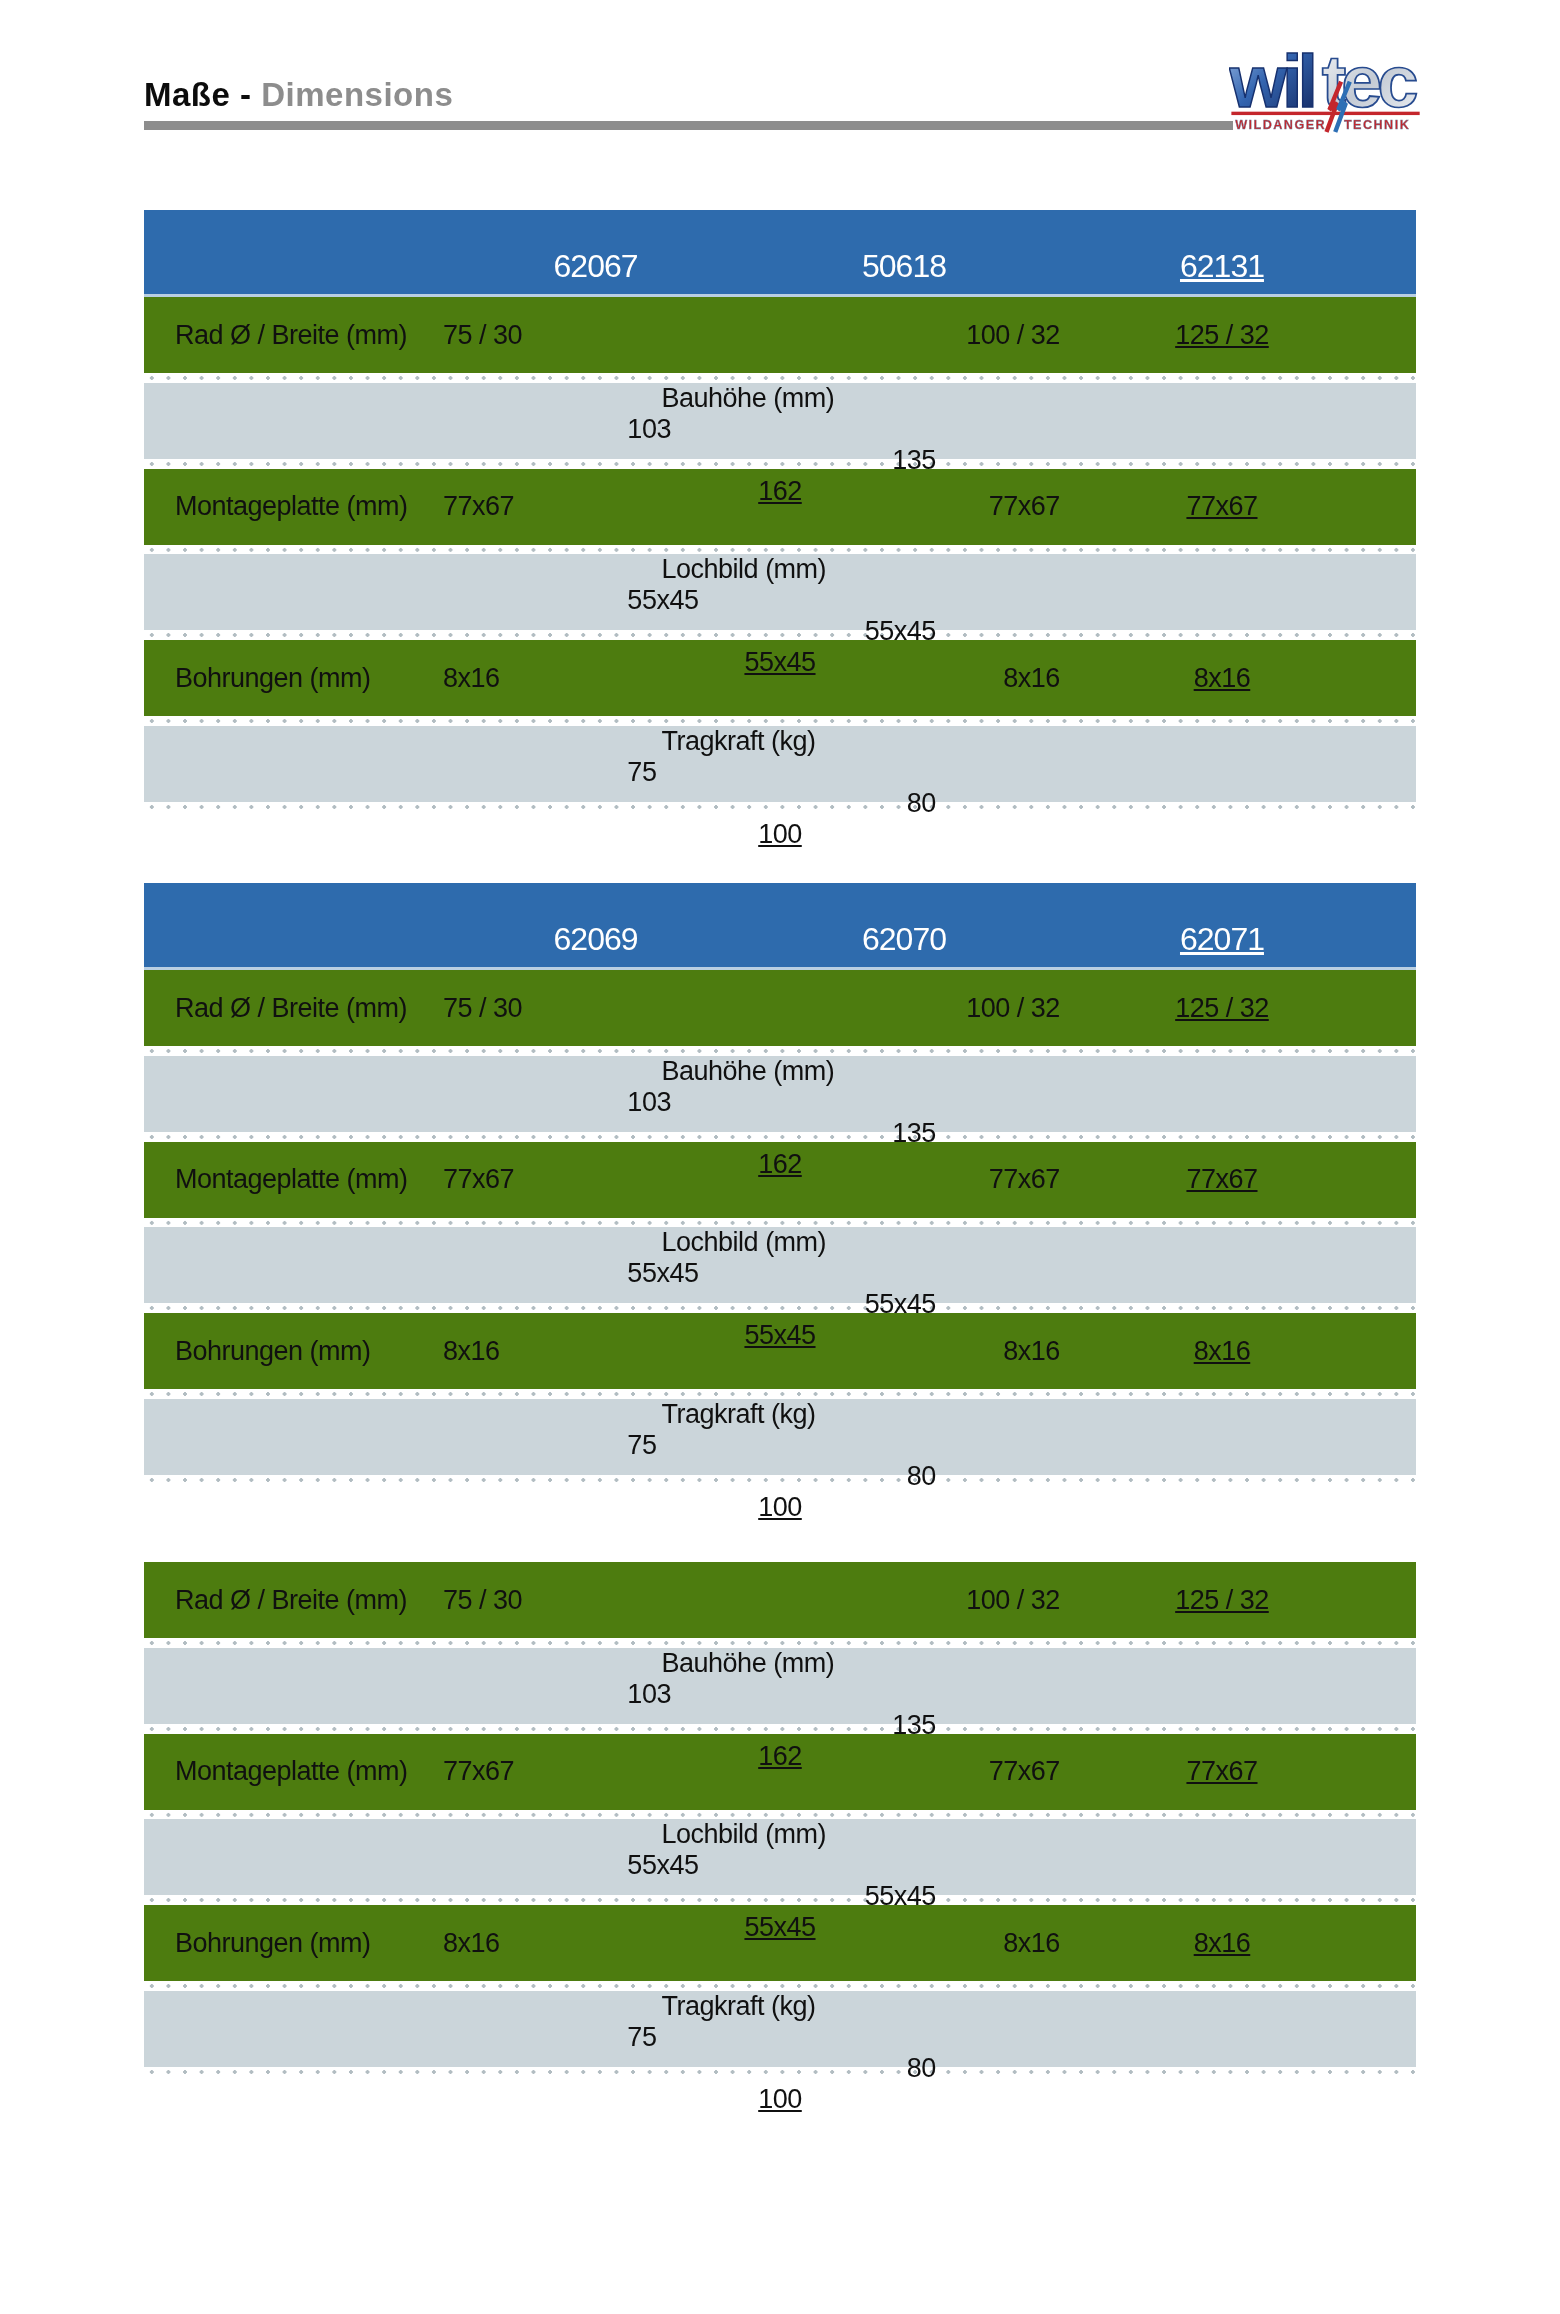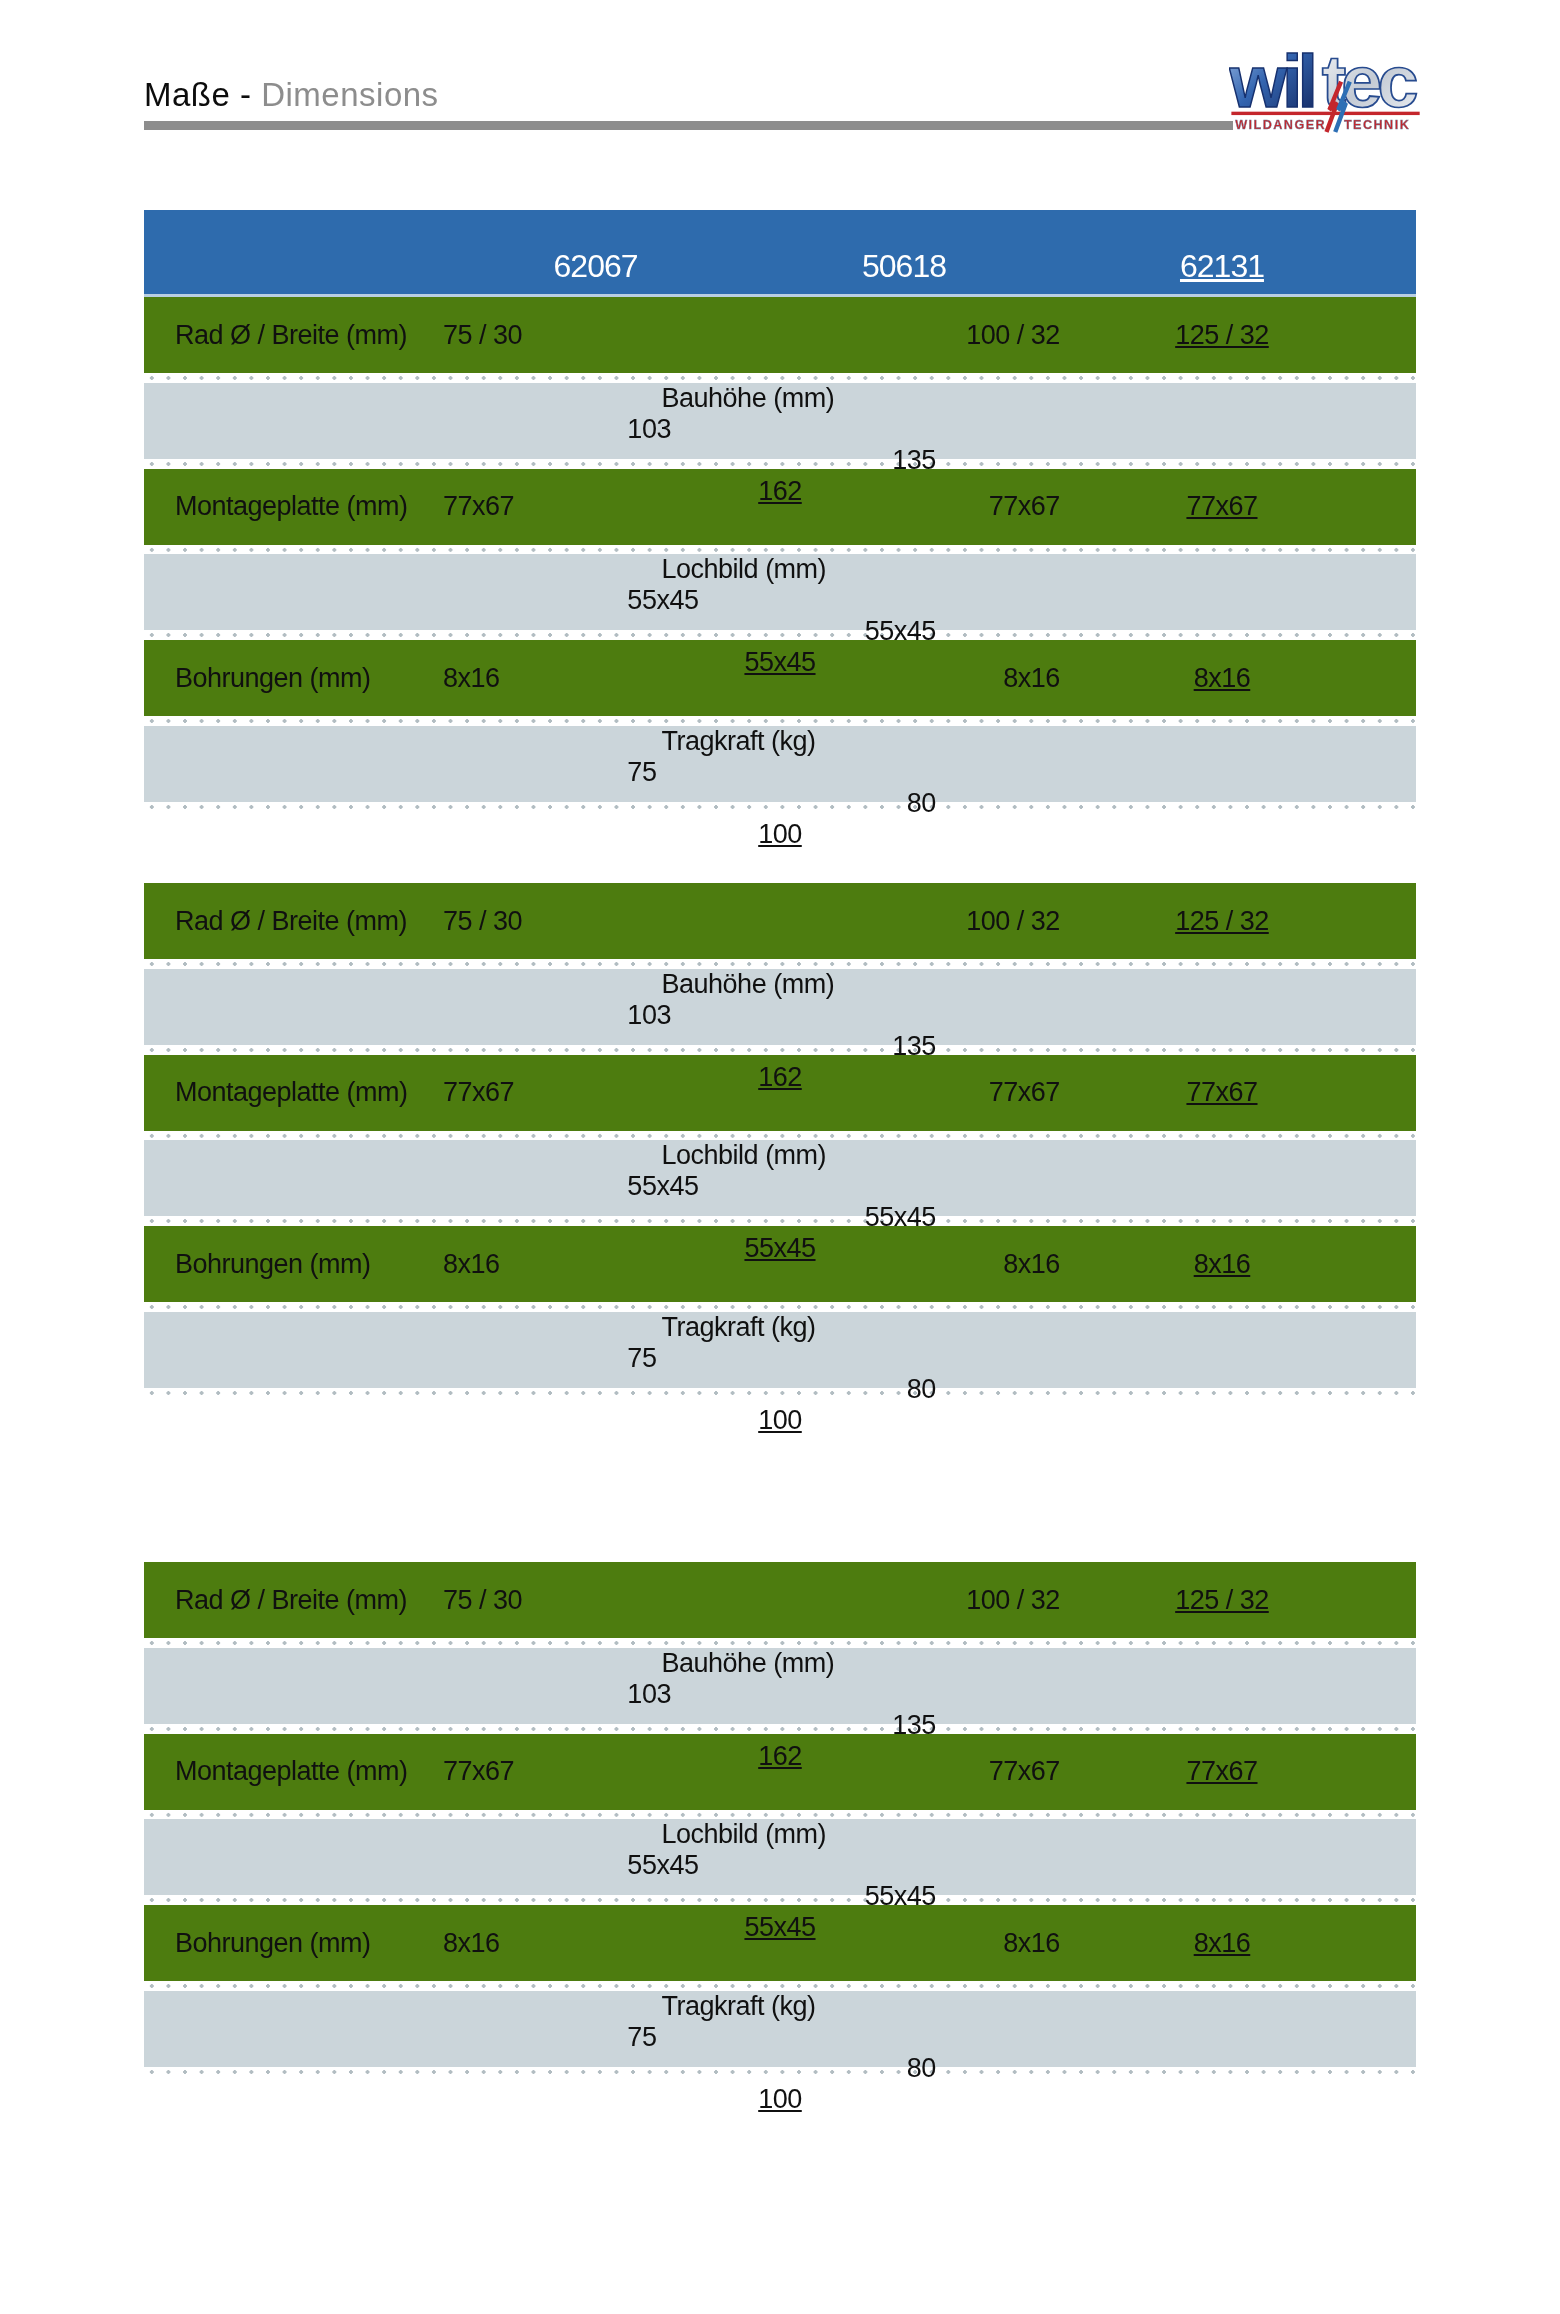--- a/index.html
+++ b/index.html
@@ -8,21 +8,21 @@
     width:1560px; height:2314px;
     background:#ffffff;
     overflow:hidden;
     font-family:"Liberation Sans", sans-serif;
     color:#111111;
   }
 
   
   .doc-title {
     position:absolute; left:144px; top:76px;
-    font-size:33px; font-weight:normal; letter-spacing:0.5px;
+    font-size:33px; font-weight:bold; letter-spacing:0.5px;
     white-space:pre;
   }
   .doc-title .de  { color:#0c0c0c; }
   .doc-title .sep { color:#0c0c0c; }
   .doc-title .en  { color:#8d8d8d; }
   .title-rule {
     position:absolute; left:144px; top:121px;
     width:1089px; height:8.8px; background:#8d8d8d;
   }
   .logo {
@@ -150,20 +150,26 @@
         <div class="dots"></div>
         <div class="trow alt">
           <div class="cell c-label">Tragkraft (kg)</div>
           <div class="cell c-v1">75</div>
           <div class="cell c-v2">80</div>
           <div class="cell c-v3">100</div>
         </div>
         <div class="dots"></div>
       </div>
       <div class="table-block t1">
+        <div class="thead">
+          <div class="cell c-label"></div>
+          <div class="cell c-v1">62069</div>
+          <div class="cell c-v2">62070</div>
+          <div class="cell c-v3">62071</div>
+        </div>
         <div class="trow">
           <div class="cell c-label">Rad Ø / Breite (mm)</div>
           <div class="cell c-v1">75 / 30</div>
           <div class="cell c-v2">100 / 32</div>
           <div class="cell c-v3">125 / 32</div>
         </div>
         <div class="dots"></div>
         <div class="trow alt">
           <div class="cell c-label">Bauhöhe (mm)</div>
           <div class="cell c-v1">103</div>

